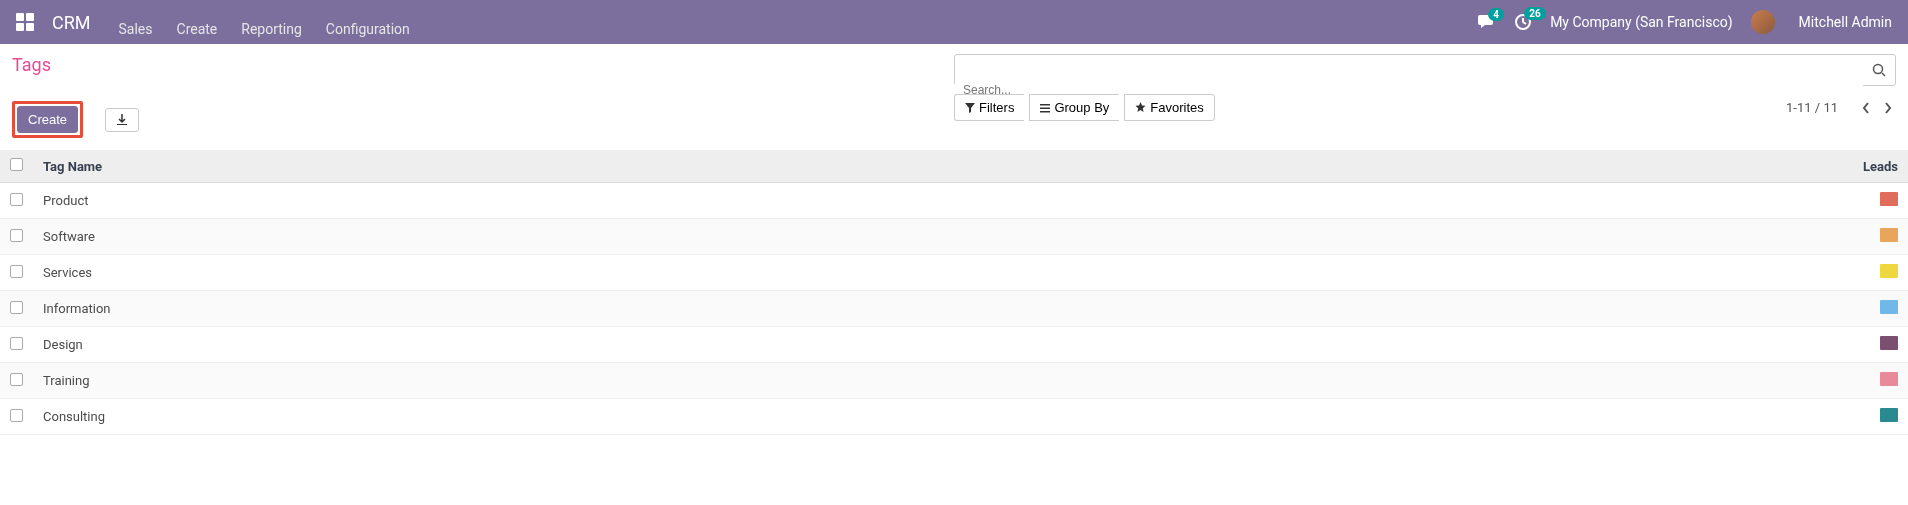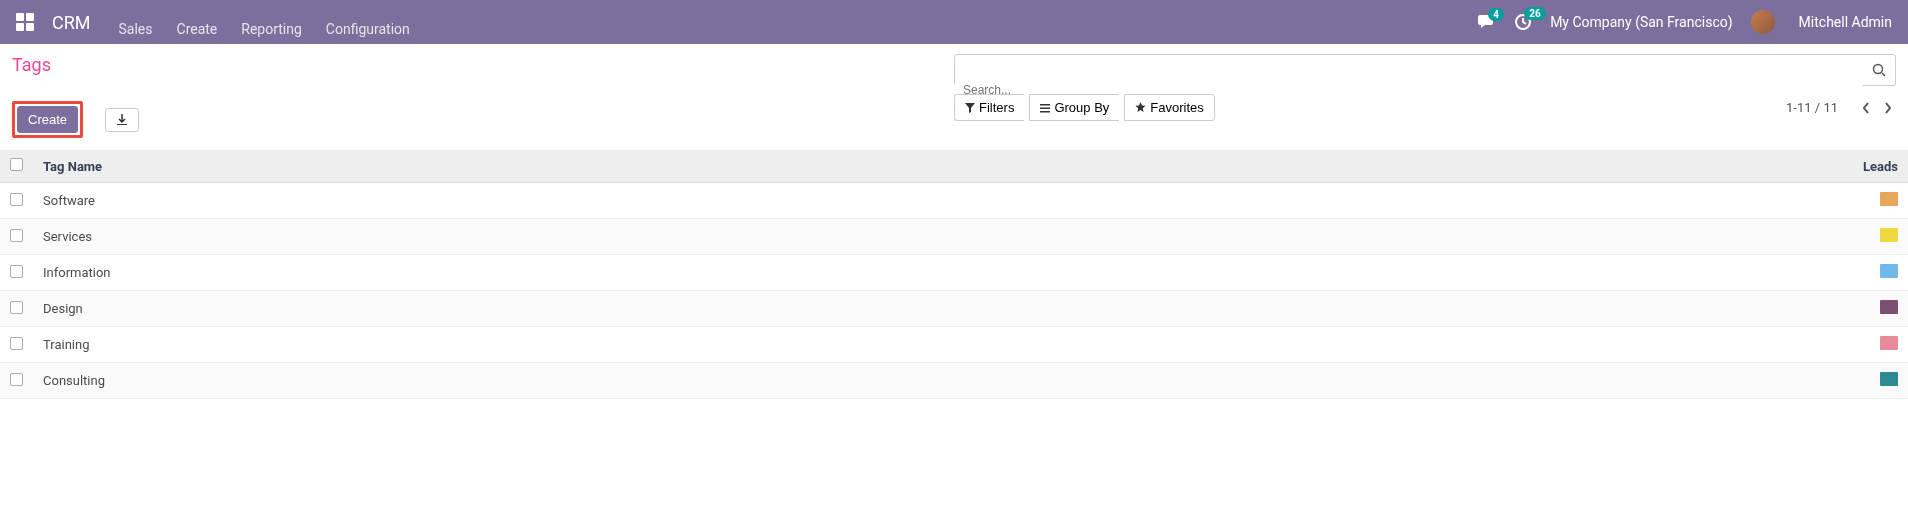--- a/index.html
+++ b/index.html
@@ -362,20 +362,25 @@
   <thead>
     <tr>
       <th class="col-check">
         <span class="checkbox"></span>
       </th>
       <th>Tag Name</th>
       <th class="col-color">Leads</th>
     </tr>
   </thead>
   <tbody id="table-body">
+  <tr>
+        <td class="col-check"><span class="checkbox"></span></td>
+        <td>Product</td>
+        <td class="col-color"><span class="color-swatch" style="background: rgb(224, 108, 91);"></span></td>
+      </tr>
       <tr>
         <td class="col-check"><span class="checkbox"></span></td>
         <td>Software</td>
         <td class="col-color"><span class="color-swatch" style="background: rgb(232, 165, 92);"></span></td>
       </tr>
       <tr>
         <td class="col-check"><span class="checkbox"></span></td>
         <td>Services</td>
         <td class="col-color"><span class="color-swatch" style="background: rgb(239, 215, 64);"></span></td>
       </tr>

